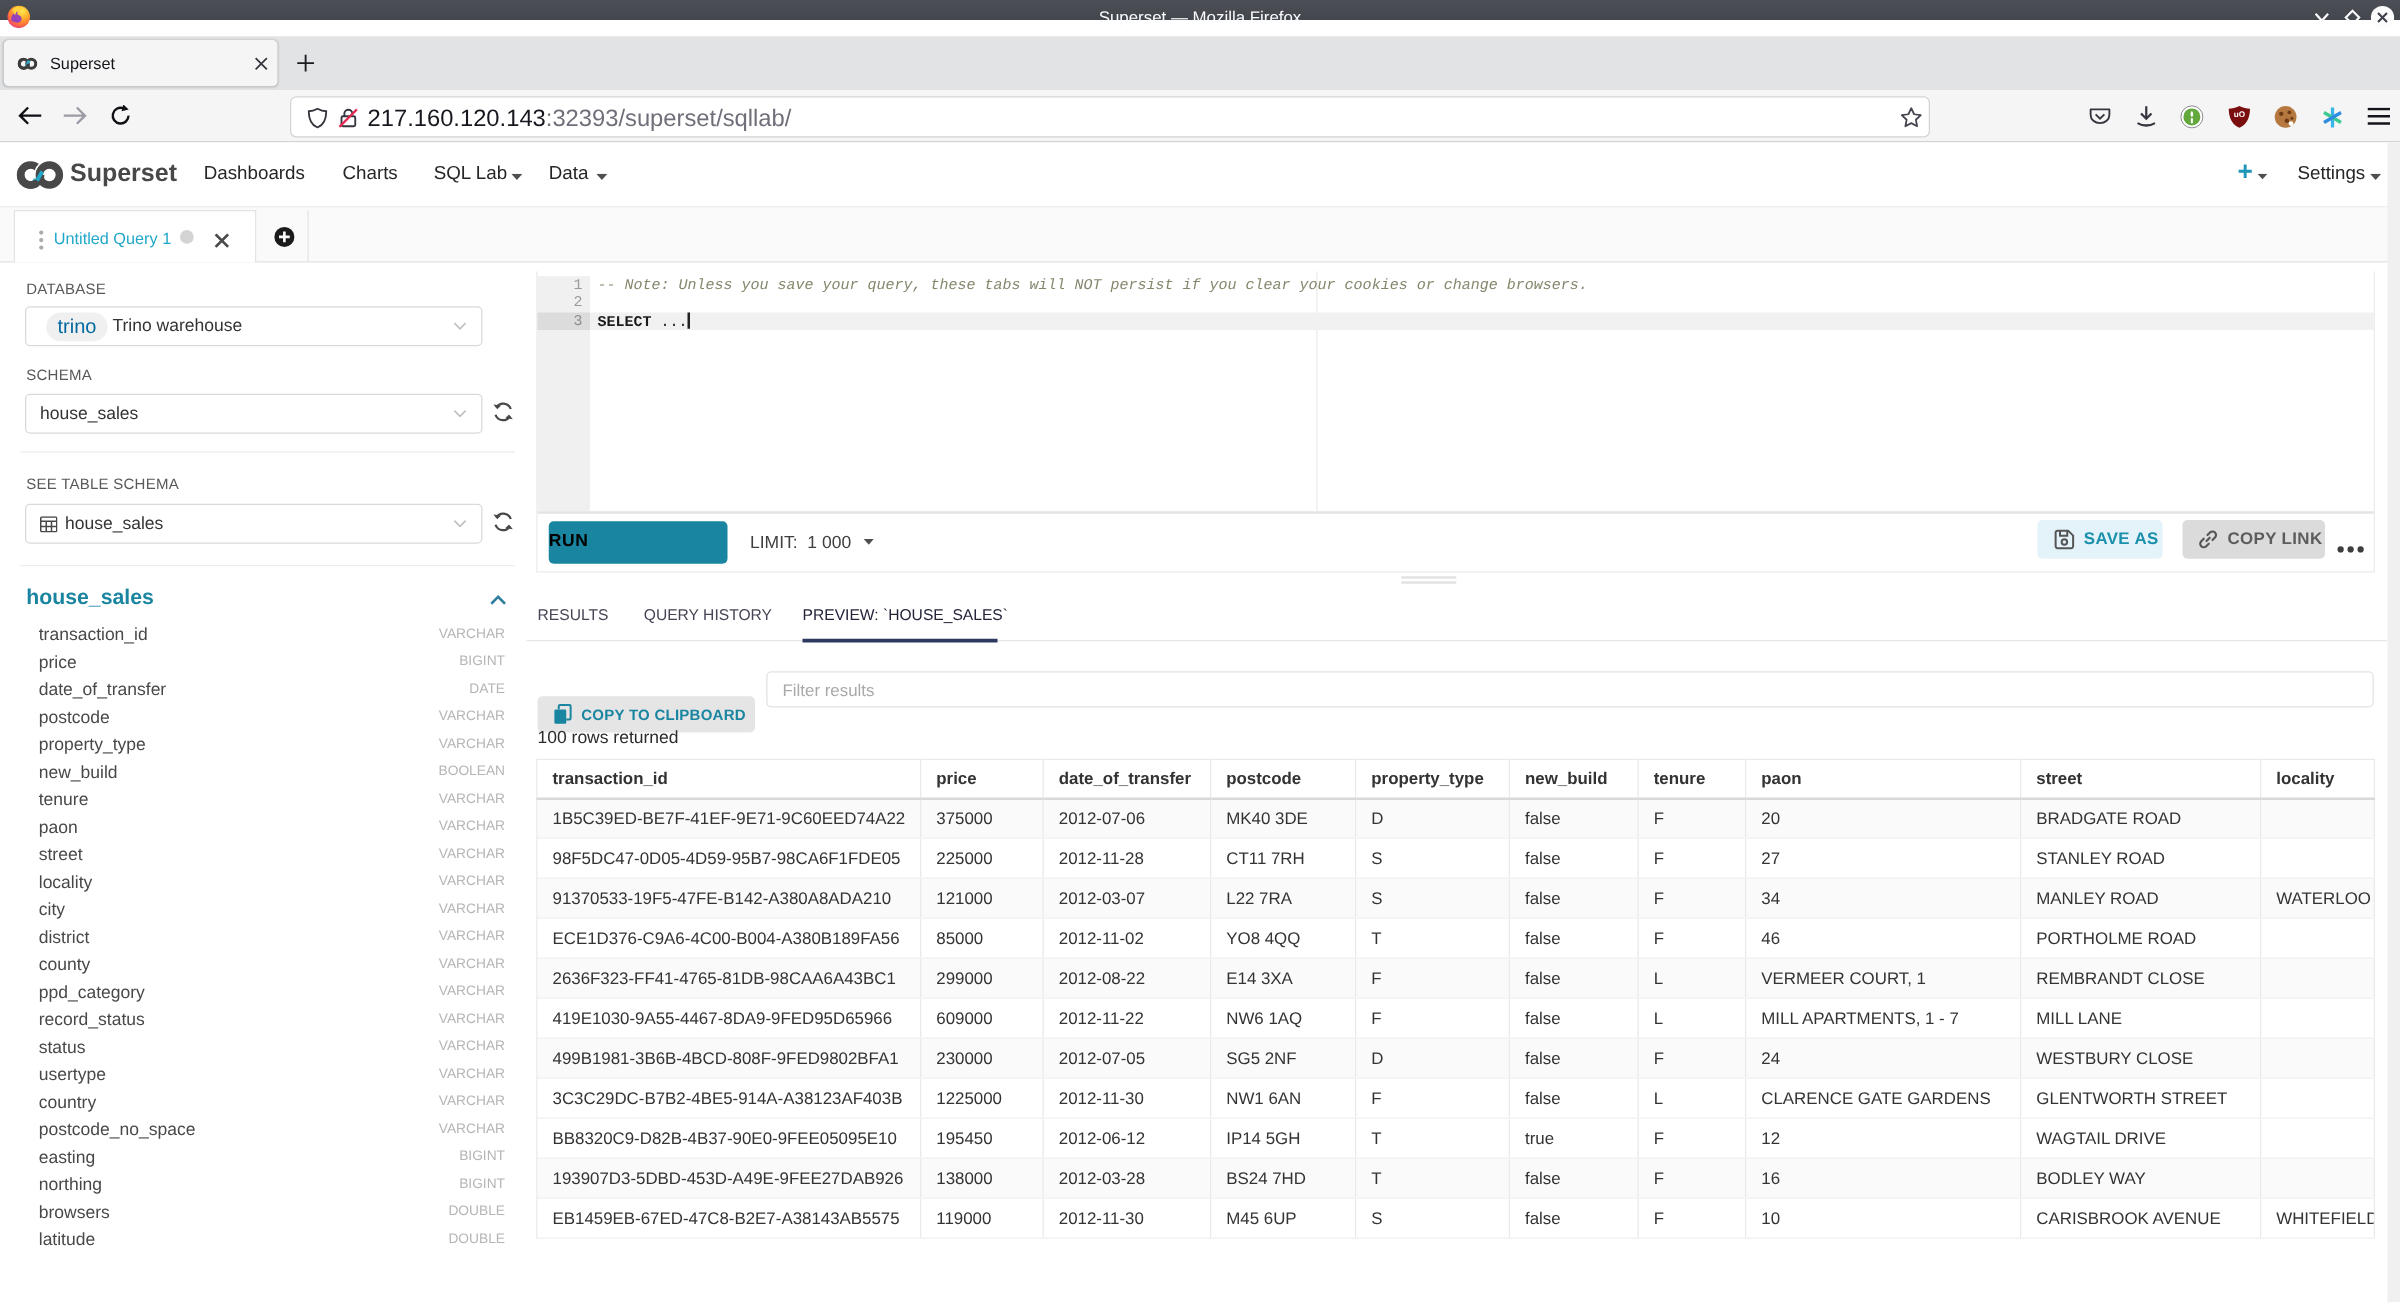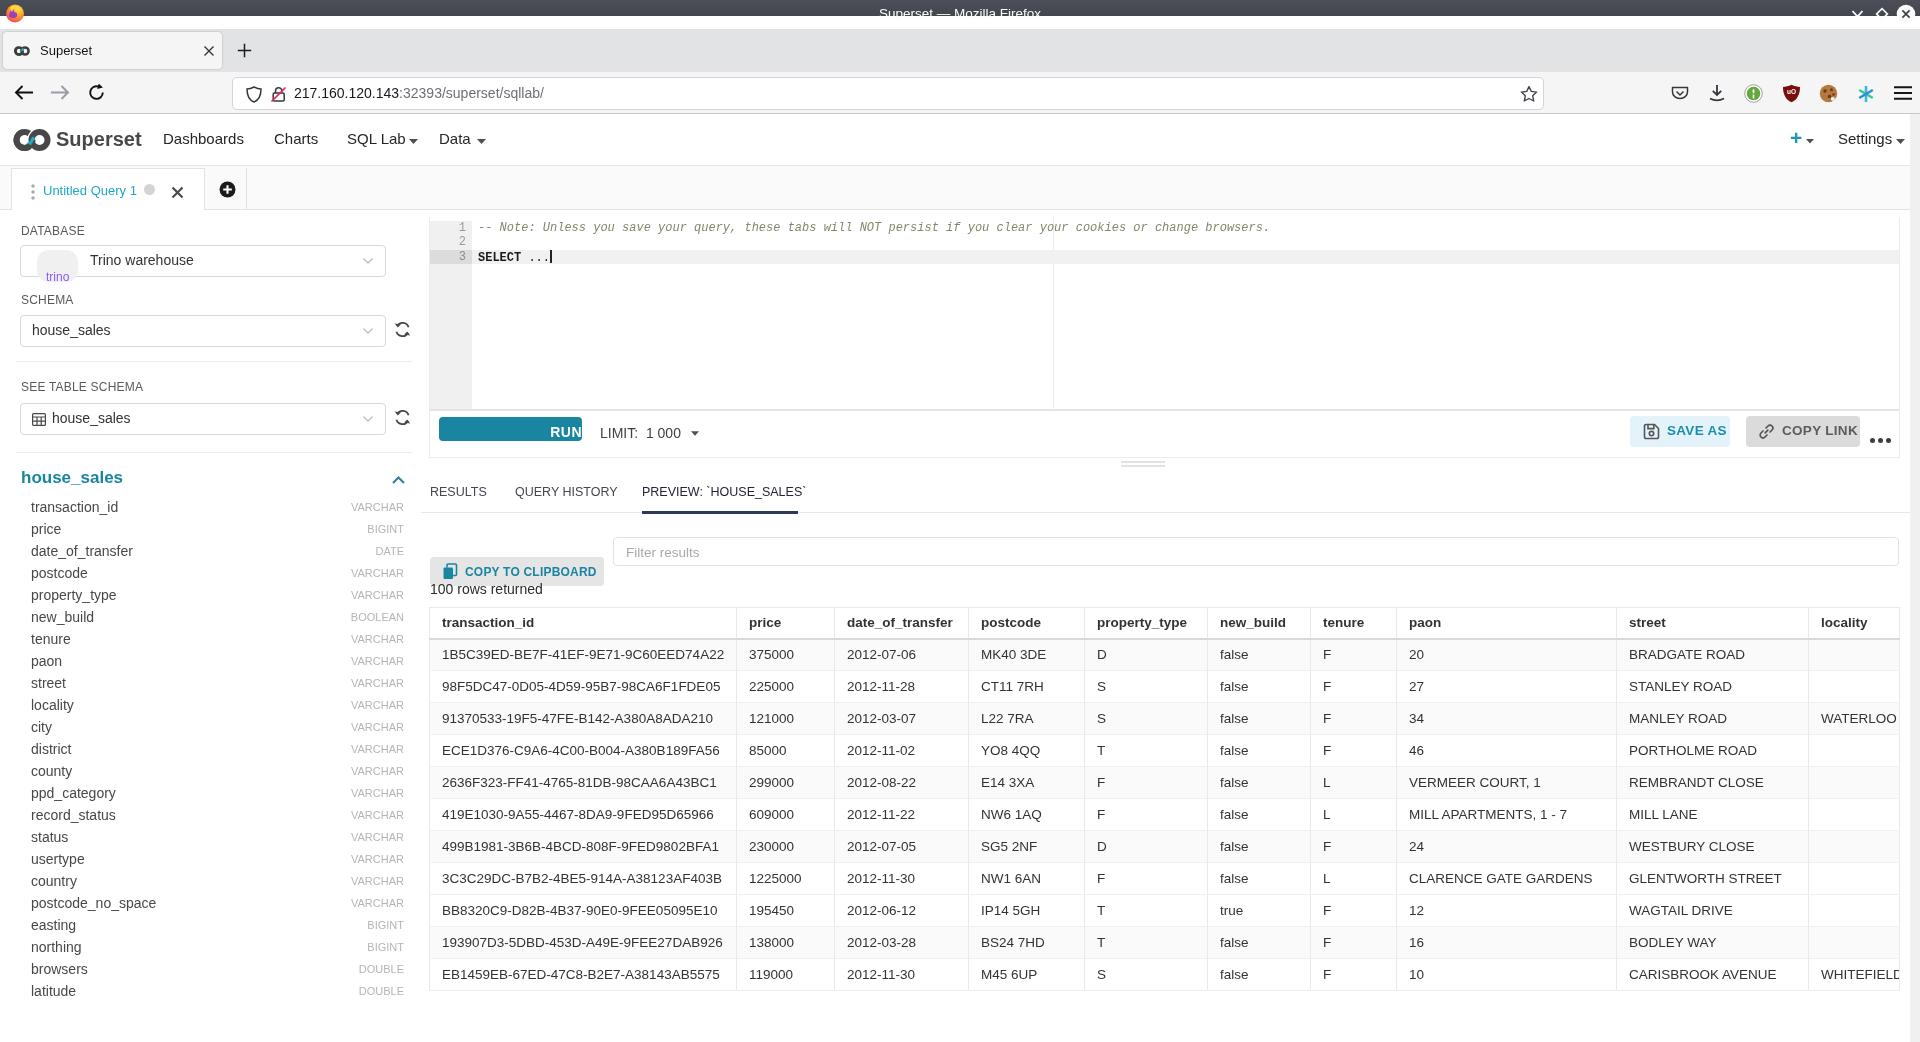--- a/index.html
+++ b/index.html
@@ -117,21 +117,21 @@
     </svg>
     <div class="abs urlbox">
       <svg class="abs" style="left:13px;top:8px;" width="16" height="17" viewBox="0 0 16 17">
           <path d="M8 1 C10.5 2.4 13 3 15 3 C15 9.5 13 14 8 16 C3 14 1 9.5 1 3 C3 3 5.5 2.4 8 1 Z" stroke="#36363f" stroke-width="1.5" fill="none"></path>
         </svg>
       <svg class="abs" style="left:37px;top:8px;" width="18" height="17" viewBox="0 0 18 17">
         <rect x="3.2" y="7" width="11" height="8" rx="1.2" stroke="#36363f" stroke-width="1.5" fill="none"></rect>
         <path d="M5.5 7 V5 A3.2 3.2 0 0 1 11.9 5 V5.8" stroke="#36363f" stroke-width="1.5" fill="none"></path>
         <path d="M1.5 15.5 L15.5 1.5" stroke="#e22850" stroke-width="1.7"></path>
       </svg>
-      <div class="abs" style="left:61px;top:7px;font-size:14px;color:#17171f;">217.160.120.143<span style="color:#6f6f7a;">:32393/superset/sqllab/</span></div>
+      <div class="abs" style="left:61px;top:7px;font-size:19px;color:#17171f;">217.160.120.143<span style="color:#6f6f7a;">:32393/superset/sqllab/</span></div>
       <svg class="abs" style="left:1287px;top:7px;" width="18" height="18" viewBox="0 0 18 18">
           <path d="M9 1.6 L11.3 6.4 L16.6 7.1 L12.7 10.8 L13.7 16 L9 13.5 L4.3 16 L5.3 10.8 L1.4 7.1 L6.7 6.4 Z" stroke="#45454f" stroke-width="1.4" fill="none" stroke-linejoin="round"></path>
         </svg>
     </div>
     <svg class="abs" style="left:1671px;top:13px;" width="18" height="17" viewBox="0 0 18 17">
         <path d="M1.5 2.5 H16.5 V7 A7.5 6.5 0 0 1 1.5 7 Z" stroke="#36363f" stroke-width="1.5" fill="none" stroke-linejoin="round"></path>
         <path d="M5.5 6.5 L9 10 L12.5 6.5" stroke="#36363f" stroke-width="1.5" fill="none"></path>
       </svg>
     <svg class="abs" style="left:1708px;top:12px;" width="18" height="18" viewBox="0 0 18 18">
         <path d="M9 1 V10.5 M4.8 6.8 L9 11 L13.2 6.8" stroke="#36363f" stroke-width="1.8" fill="none"></path>
@@ -213,21 +213,21 @@
       <div class="abs qtab2">
         <svg class="abs" style="left:14px;top:13px;" width="17" height="17" viewBox="0 0 17 17">
             <circle cx="8.5" cy="8.5" r="8" fill="#1b1b1b"></circle>
             <path d="M8.5 4.2 V12.8 M4.2 8.5 H12.8" stroke="#fff" stroke-width="2.1"></path>
           </svg>
       </div>
     </div>
     <div class="abs" id="sidebar" style="left:0;top:96px;width:420px;">
       <div class="abs slabel" style="left:21px;top:14px;">DATABASE</div>
       <div class="abs sel" style="left:20px;top:35px;">
-        <div class="abs" style="left:16px;top:4px;height:23px;padding:16px 9px;background:#f0f0f0;border-radius:12px;font-size:12px;color:#8b5cf6;line-height:23px;">trino</div>
+        <div class="abs" style="left:16px;top:4px;height:23px;padding:0 9px;background:#f0f0f0;border-radius:12px;font-size:16px;color:#0369a1;line-height:23px;">trino</div>
         <div class="abs" style="left:69px;top:6px;font-size:14px;color:#333;text-align:center;">Trino warehouse</div>
         <svg class="chev" viewBox="0 0 10 6">
             <path d="M0.5 0.5 L5 5 L9.5 0.5" stroke="#bfbfbf" stroke-width="1.3" fill="none"></path>
           </svg>
       </div>
       <div class="abs slabel" style="left:21px;top:83px;">SCHEMA</div>
       <div class="abs sel" style="left:20px;top:105px;">
         <div class="abs" style="left:11px;top:6px;font-size:14px;color:#333;">house_sales</div>
         <svg class="chev" viewBox="0 0 10 6">
             <path d="M0.5 0.5 L5 5 L9.5 0.5" stroke="#bfbfbf" stroke-width="1.3" fill="none"></path>
@@ -369,21 +369,21 @@
           <div class="lnum" style="top:14px;">2</div>
           <div class="abs" style="left:0;top:29px;width:42px;height:14px;background:#dcdcdc;"></div>
           <div class="lnum" style="top:29px;color:#8d8d8d;">3</div>
         </div>
         <div class="abs" style="left:623px;top:0;width:1px;height:192px;background:#ececec;"></div>
         <div class="abs" style="left:0;top:192px;width:1469px;height:2px;background:#e4e4e4;"></div>
         <div class="abs" style="left:42px;top:33px;width:1427px;height:14px;background:#f1f1f1;"></div>
         <div class="aceline" style="top:4px;color:#85866c;font-style:italic;">-- Note: Unless you save your query, these tabs will NOT persist if you clear your cookies or change browsers.</div>
         <div class="aceline" style="top:33px;color:#1a1a1a;text-align:right;"><b>SELECT</b> ...<span style="display:inline-block;width:2px;height:13px;background:#222;vertical-align:-2px;"></span></div>
 
-        <div class="btn" style="left:9px;top:200px;width:143px;height:24px;background:#1985a0;color:#ffffff;font-size:14px;text-align:right;line-height:30px;letter-spacing:0.5px;">RUN</div>
+        <div class="btn" style="left:9px;top:200px;width:143px;height:34px;background:#1985a0;color:#000000;font-size:14px;text-align:left;line-height:30px;letter-spacing:0.5px;">RUN</div>
         <div class="abs" style="left:170px;top:208px;font-size:14px;color:#3f3f3f;">LIMIT:&nbsp;&nbsp;1 000</div>
         <svg class="abs" style="left:261px;top:214px;" width="8" height="5" viewBox="0 0 9 5">
             <path d="M0 0 H9 L4.5 5 Z" fill="#4f4f4f"></path>
           </svg>
         <div class="btn" style="left:1200px;top:199px;width:100px;height:31px;background:#e4f3f9;padding-left:21px;">
           <svg class="abs" style="left:13px;top:7px;" width="17" height="17" viewBox="0 0 17 17">
             <path d="M1.5 3 A1.5 1.5 0 0 1 3 1.5 H11.5 L15.5 5.5 V14 A1.5 1.5 0 0 1 14 15.5 H3 A1.5 1.5 0 0 1 1.5 14 Z" stroke="#555" stroke-width="1.6" fill="none"></path>
             <path d="M5 1.8 V5.6 H10.8 V1.8" stroke="#555" stroke-width="1.6" fill="none"></path>
             <circle cx="8.5" cy="10.6" r="2.2" stroke="#555" stroke-width="1.6" fill="none"></circle>
           </svg>

